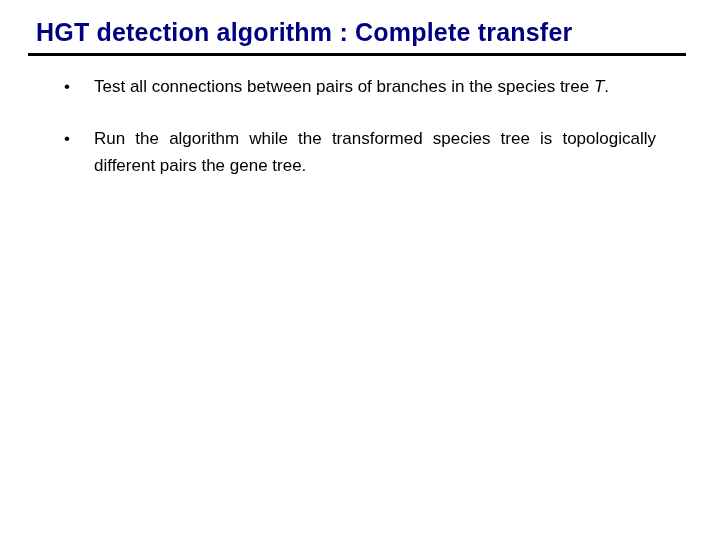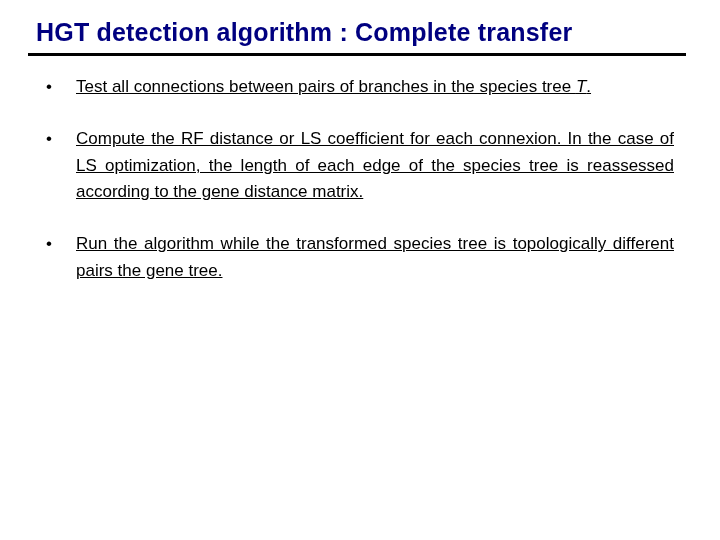--- a/index.html
+++ b/index.html
@@ -25,23 +25,22 @@
     margin: 0 0 6px 8px;
     letter-spacing: 0.2px;
   }
   .rule {
     border: 0;
     border-top: 3px solid #000;
     margin: 2px 0 18px 0;
   }
   ul.bullets {
     list-style: none;
-    margin: 0;
+    margin: 18px;
     padding: 0 12px 0 14px;
-    text-decoration: underline;
   }
   ul.bullets > li {
     position: relative;
     padding-left: 34px;
     font-size: 17px;
     line-height: 1.55;
     margin-bottom: 26px;
     text-align: justify;
   }
   ul.bullets > li::before {
@@ -60,23 +59,20 @@
 <div class="slide">
   <h1 class="title">HGT detection algorithm : Complete transfer</h1>
   <hr class="rule">
 
   <ul class="bullets">
 
     <li>
       <span>Test all connections between pairs of branches in the species tree </span><span class="italic">T</span><span>.</span>
     </li>
 
-    <li>
-      <span>Compute the RF distance or LS coefficient for each connexion. In the case of LS optimization, the length of each edge of the species tree is reassessed according to the gene distance matrix.</span>
-    </li>
 
 
     <li>
       <span>Run the algorithm while the transformed species tree is topologically different pairs the gene tree.</span>
     </li>
 
 
   </ul>
 </div>
 

